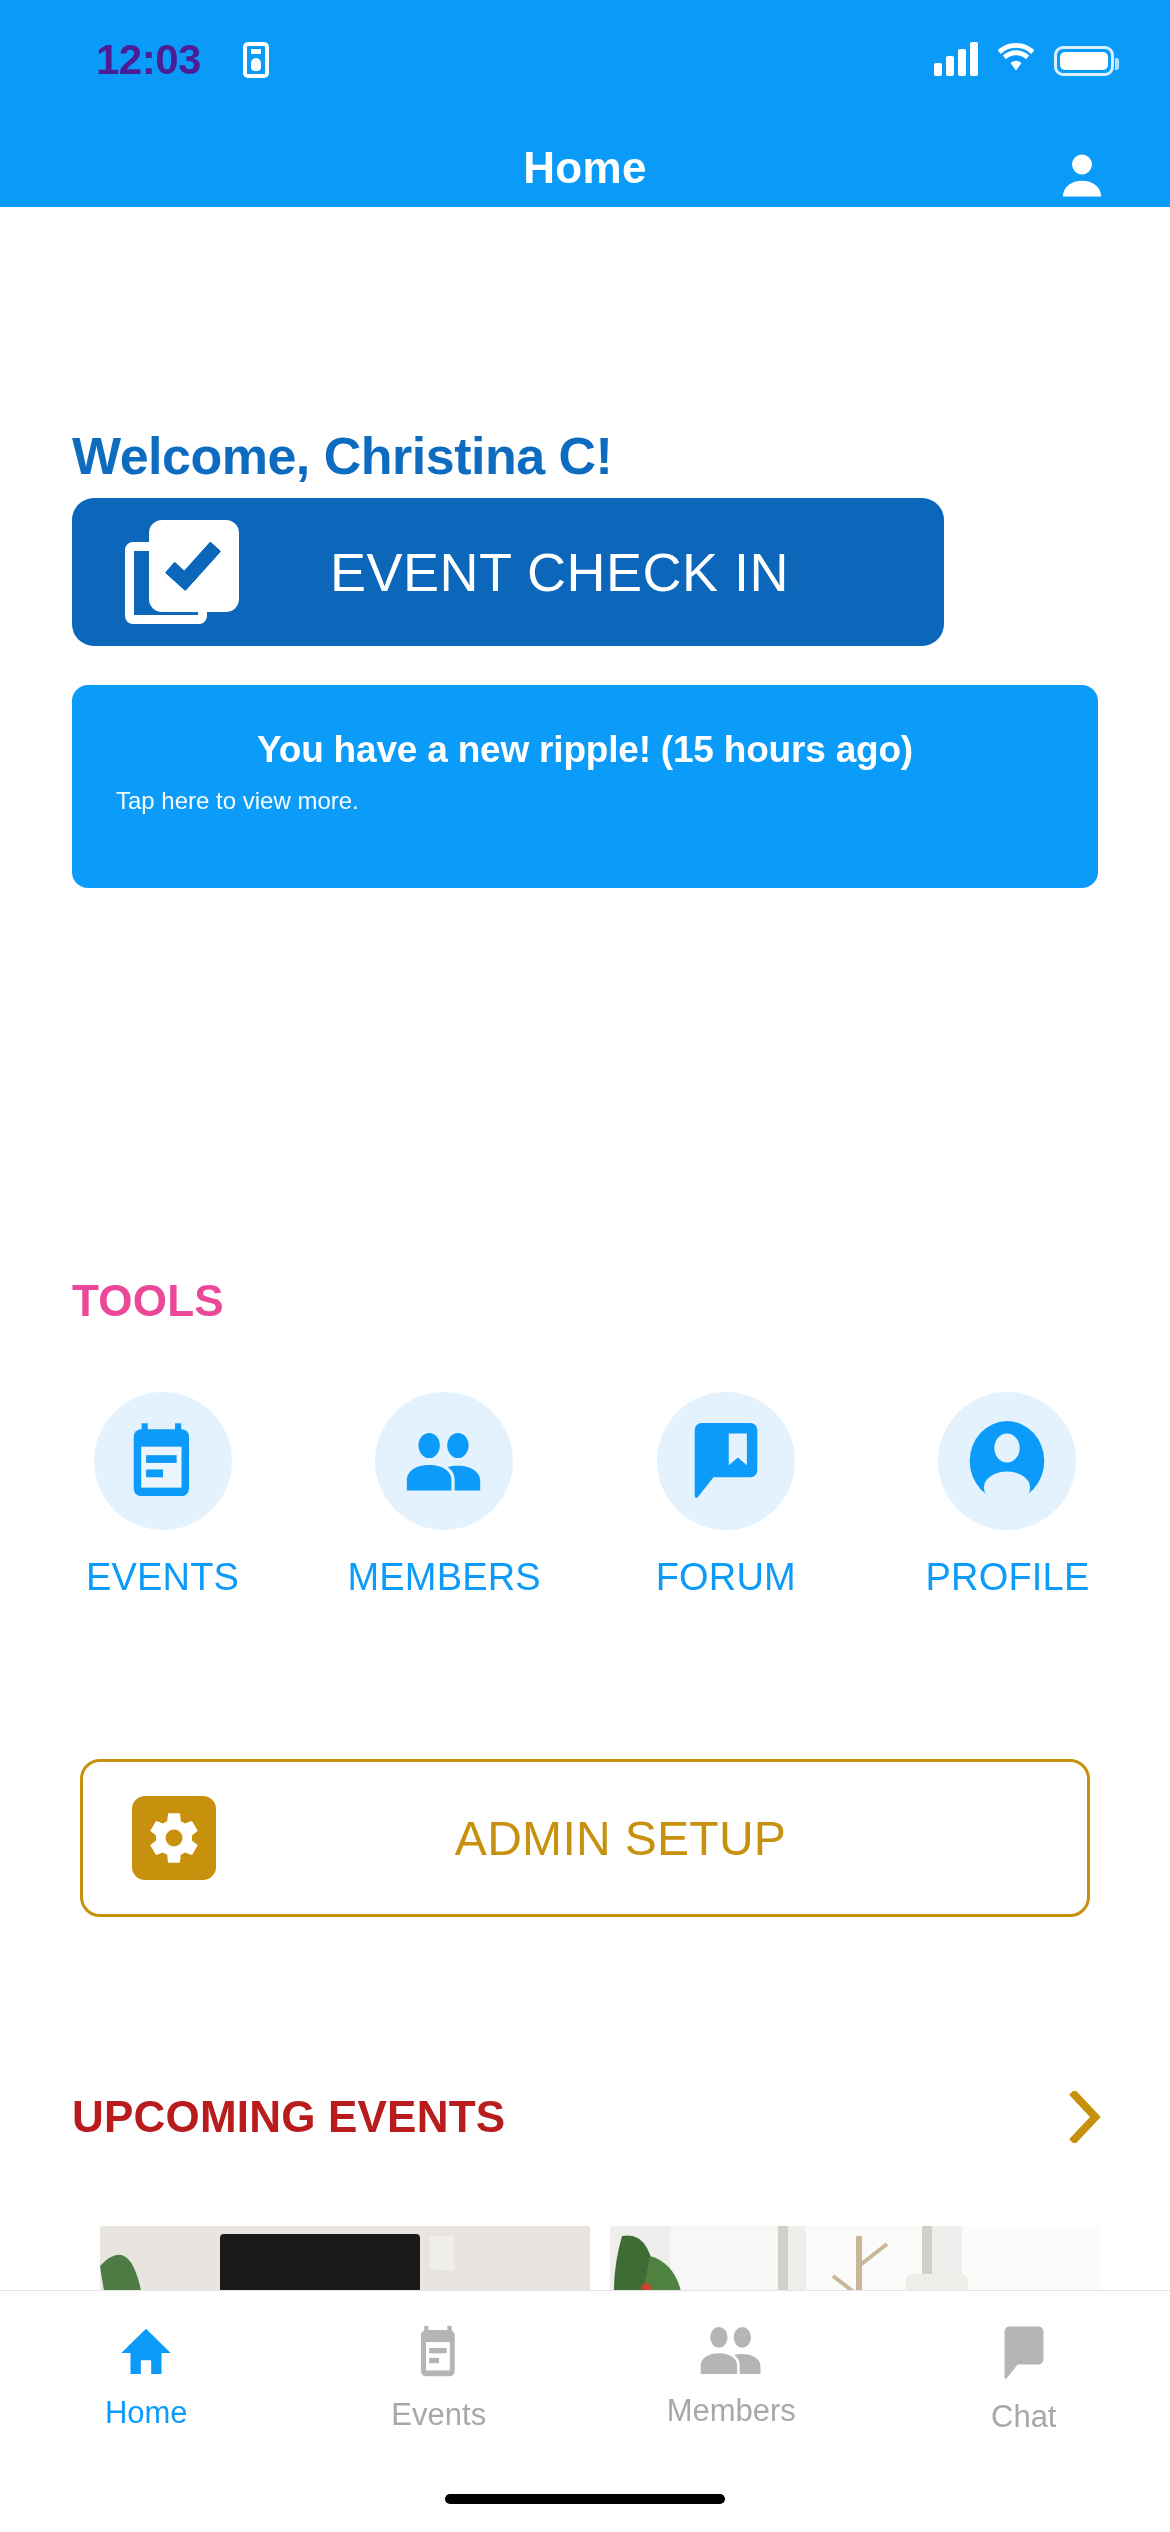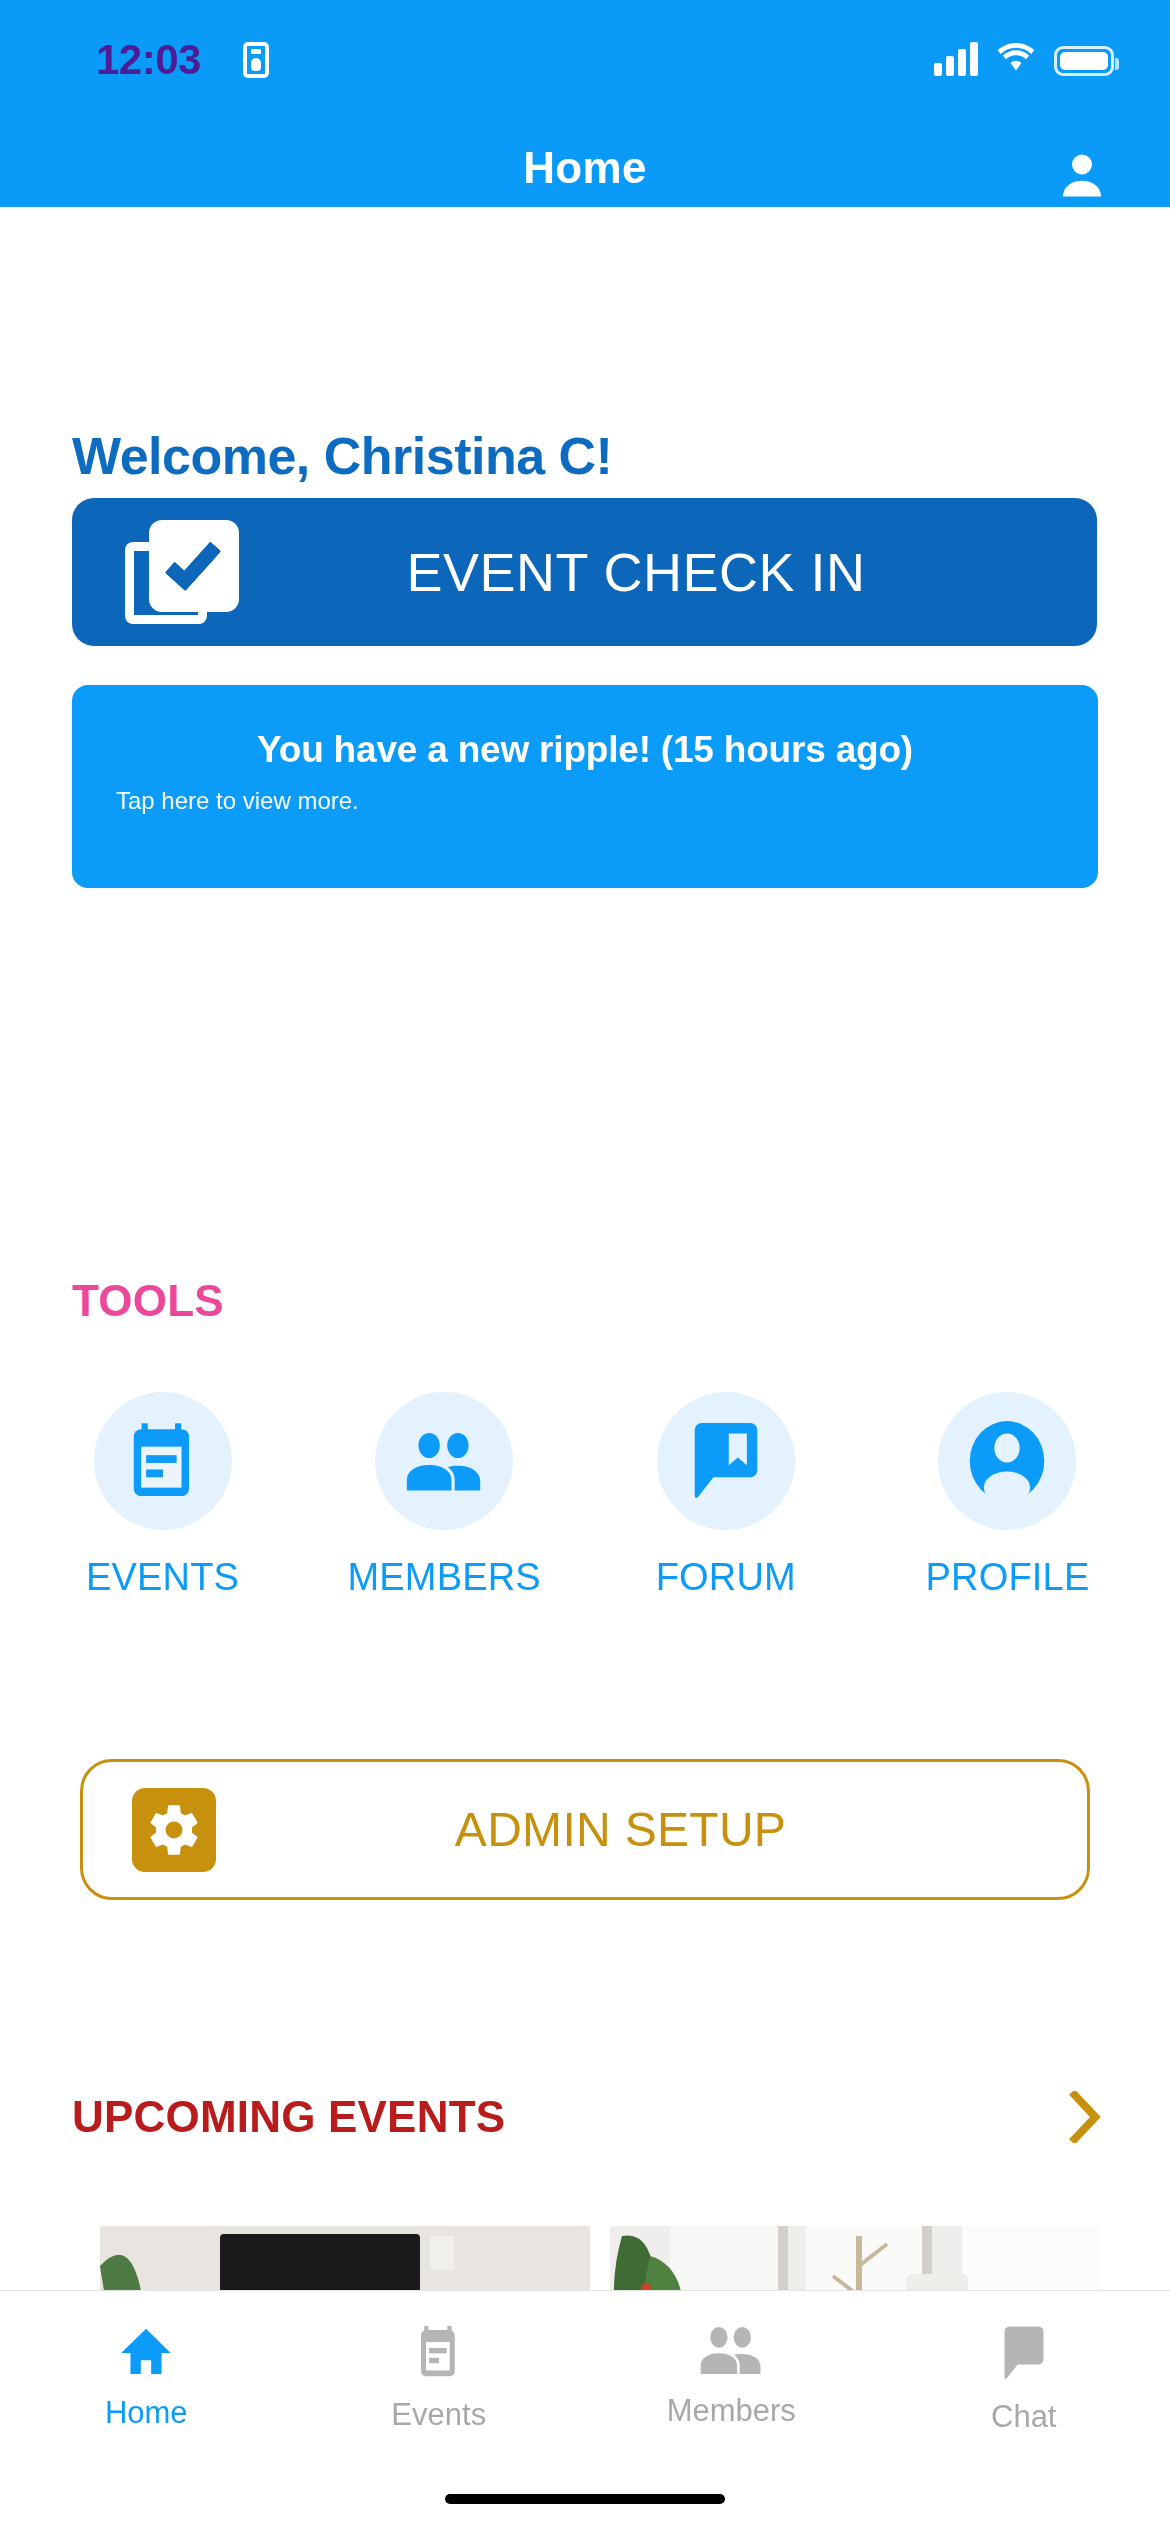--- a/index.html
+++ b/index.html
@@ -68,21 +68,21 @@
   .content{
     position:absolute; top:207px; left:0; width:1170px; bottom:0;
     background:#fff;
   }
   .welcome{
     position:absolute; left:72px; top:219px;
     font-size:52px; font-weight:700; color:#0D6CBF; letter-spacing:-.5px;
   }
 
   .checkin-btn{
-    position:absolute; left:72px; top:291px; width:1025px; height:148px;
+    position:absolute; left:72px; top:291px; width:872px; height:148px;
     background:#0C66B9; border-radius:22px; display:flex; align-items:center;justify-content:flex-end;
   }
   .checkin-icon{ position:relative; width:110px; height:104px; margin-left:53px; flex:none; }
   .ci-back{
     position:absolute; left:0; bottom:0; width:82px; height:82px;
     border:9px solid #fff; border-radius:8px; background:transparent;
   }
   .ci-front{
     position:absolute; left:24px; top:0; width:90px; height:92px;
     background:#fff; border-radius:13px;
@@ -120,22 +120,22 @@
   .tool{ width:245px; display:flex; flex-direction:column; align-items:center; }
   .tool-circle{
     width:138px; height:138px; border-radius:50%; background:#E3F2FD;
     display:flex; align-items:center; justify-content:center;
   }
   .tool-label{
     margin-top:26px; color:#0D9BF9; font-size:38px; font-weight:400; letter-spacing:.2px;
   }
 
   .admin-btn{
-    position:absolute; left:80px; top:1552px; width:1010px; height:141px;
-    border:3px solid #C8910D; border-radius:32px; background:#fff;
+    position:absolute; left:80px; top:1552px; width:1010px; height:158px;
+    border:3px solid #C8910D; border-radius:20px; background:#fff;
     display:flex; align-items:center;
   }
   .admin-icon{
     margin-left:49px; width:84px; height:84px; background:#C8910D;
     border-radius:13px; display:flex; align-items:center; justify-content:center; flex:none;
   }
   .admin-label{
     flex:1; text-align:center; color:#C8910D; font-size:48px;
     font-weight:400; letter-spacing:.3px; margin-right:62px;
   }

